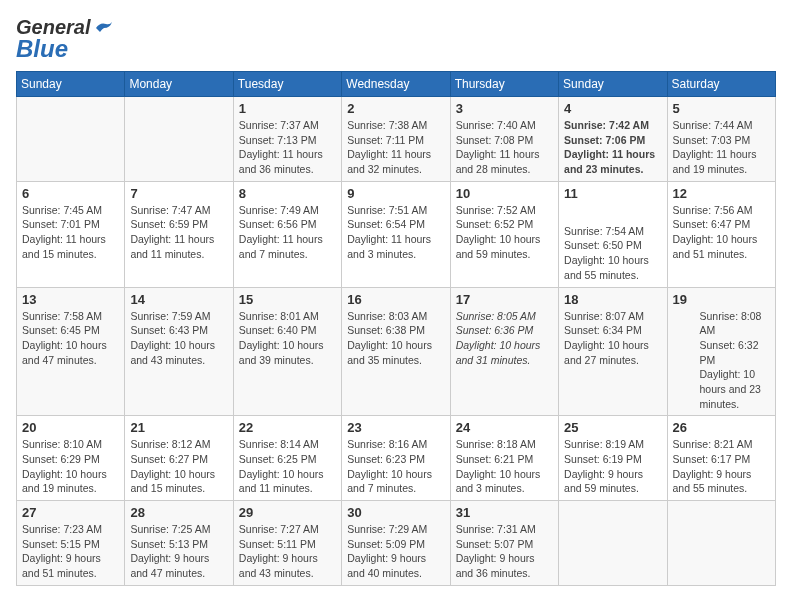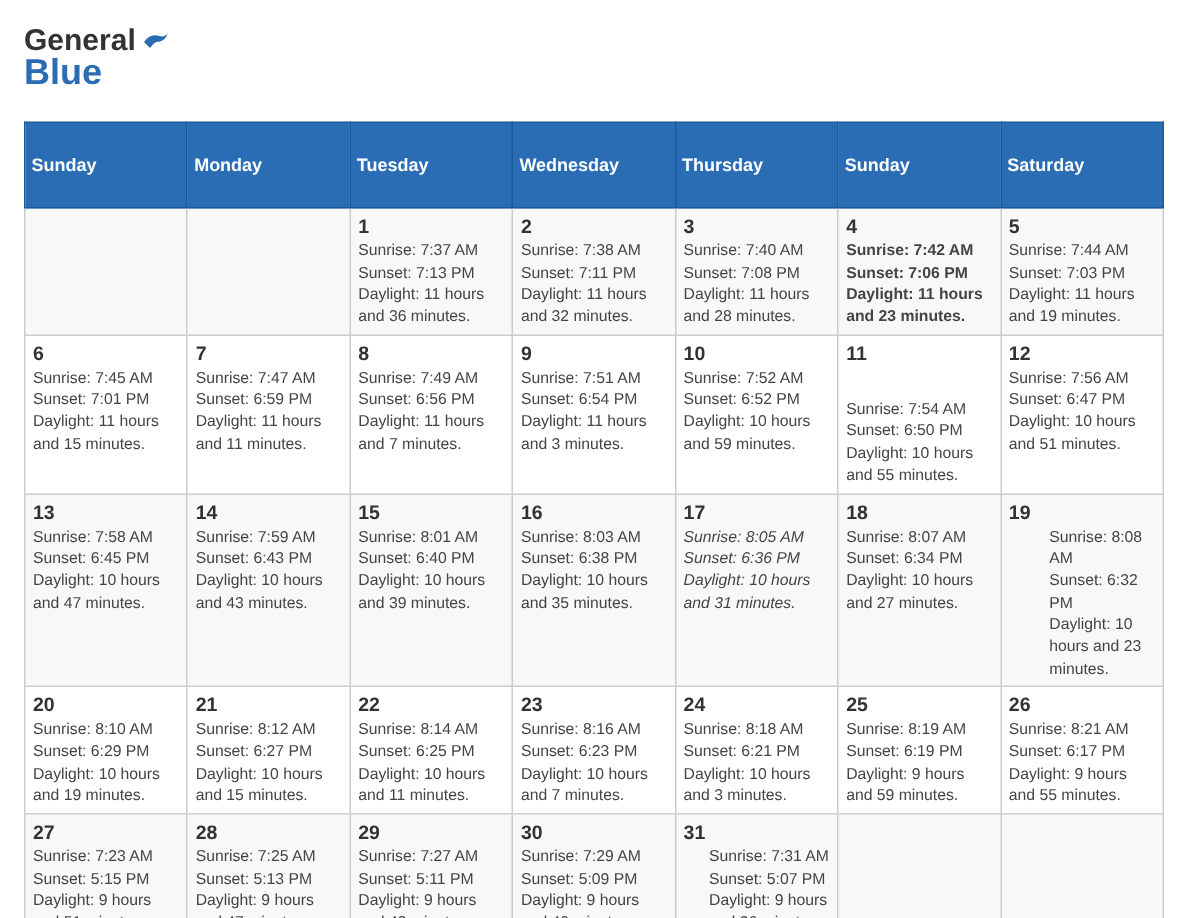--- a/index.html
+++ b/index.html
@@ -7,21 +7,22 @@
       font-family: Arial, sans-serif;
       background: #fff;
       width: 792px;
       min-height: 612px;
       padding: 16px;
     }
     .header-area {
       display: flex;
       justify-content: space-between;
       align-items: flex-end;
-      margin-bottom: 18px;
+      margin-bottom: 8px;
+      font-style: italic;
     }
     .logo {
       display: flex;
       flex-direction: column;
       align-items: flex-start;
     }
     .title-area {
       text-align: right;
     }
     .month-title {
@@ -34,24 +35,24 @@
       color: #555;
     }
     .calendar {
       width: 100%;
       border-collapse: collapse;
       font-size: 11px;
     }
     .calendar th {
       background: #2a6db5;
       color: #fff;
-      padding: 21px 4px;
+      padding: 5px 4px;
       text-align: left;
       font-size: 12px;
-      font-weight: bold;
+      font-weight: normal;
       border: 1px solid #1a5a9a;
     }
     .calendar td {
       border: 1px solid #ccc;
       vertical-align: top;
       padding: 4px 5px;
       width: calc(100% / 7);
       min-height: 80px;
       background: #fff;
     }
@@ -295,21 +296,21 @@
 Daylight: 9 hours and 43 minutes.</div>
         </td>
         <td>
           <span class="day-number">30</span>
           <div class="day-info" style="white-space: pre-line;">Sunrise: 7:29 AM
 Sunset: 5:09 PM
 Daylight: 9 hours and 40 minutes.</div>
         </td>
         <td>
           <span class="day-number">31</span>
-          <div class="day-info" style="white-space: pre-line; margin-left: 17px;">Sunrise: 7:31 AM
+          <div class="day-info" style="white-space: pre-line;">Sunrise: 7:31 AM
 Sunset: 5:07 PM
 Daylight: 9 hours and 36 minutes.</div>
         </td>
         <td class="empty-cell"></td>
         <td class="empty-cell"></td>
       </tr>
     </tbody>
 </table>
 
 </body></html>

